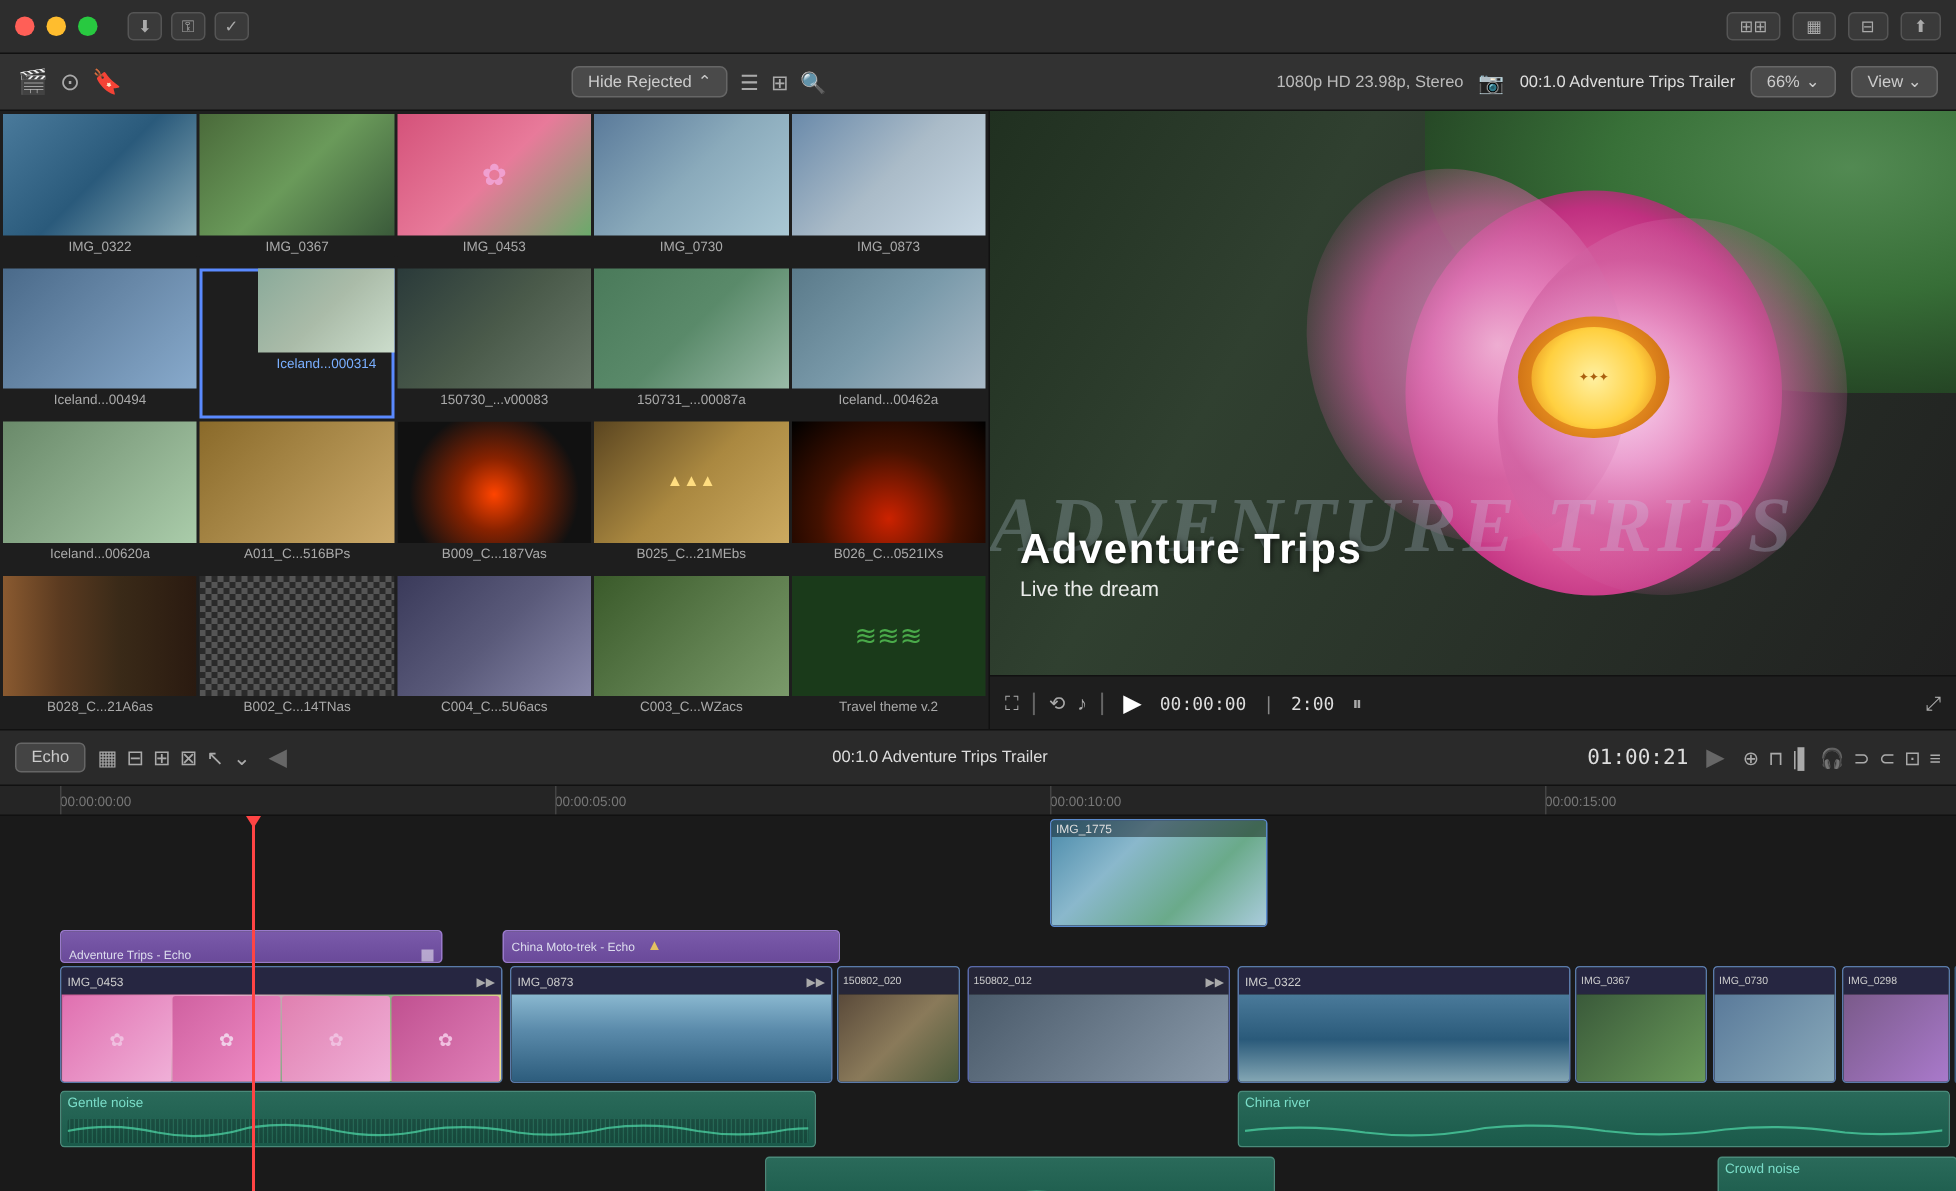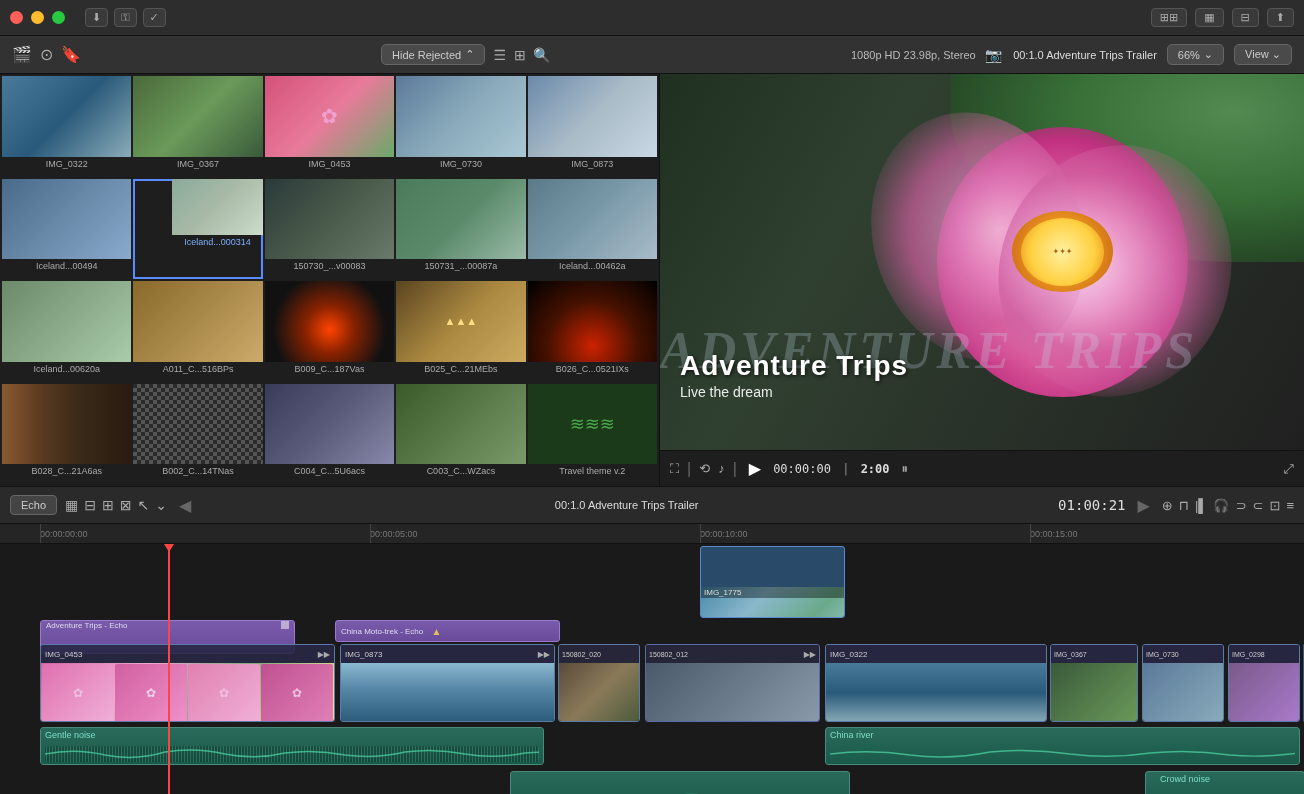--- a/index.html
+++ b/index.html
@@ -566,21 +566,21 @@
       <div class="preview-controls">
         <span class="preview-icon-btn">⛶</span>
         <span style="color:#666;">|</span>
         <span class="preview-icon-btn">⟲</span>
         <span class="preview-icon-btn">♪</span>
         <span style="color:#666;">|</span>
         <span class="play-btn">▶</span>
         <span class="timecode">
           <span>00:00:00</span>
           <span style="margin:0 4px;color:#888;">|</span>
-          <span style="font-weight:bold;">2:00</span>
+          <span style="font-weight:normal;">2:00</span>
         </span>
         <span class="preview-icon-btn" style="margin-left:4px;">⏸</span>
         <span class="preview-expand">⤢</span>
       </div>
     </div>
   </div>
 
   <div id="timeline-section">
 
     <div id="timeline-bar">
@@ -625,25 +625,25 @@
       </div>
 
       <div style="position:relative;height:calc(100% - 20px);">
 
         <div class="playhead" style="left:168px;">
           <div class="playhead-triangle"></div>
         </div>
 
         <div style="position:absolute;top:2px;left:700px;width:145px;height:72px;border-radius:3px;overflow:hidden;border:1px solid #5a8acc;background:#2a4a6a;">
           <div style="width:100%;height:100%;background:linear-gradient(135deg,#4a8aaa,#8ab8cc,#6aaa8a,#aaccdd);">
-            <div style="background:rgba(0,0,0,0.4);padding:1px 3px;font-size:8px;color:#ddd;margin-top:40px;">IMG_1775</div>
-          </div>
-        </div>
-
-        <div style="position:absolute;top:76px;left:40px;width:255px;height:34px;background:linear-gradient(to bottom,#7a5aaa,#6a4a9a);border-radius:3px;border:1px solid #9a7acc;display:flex;align-items:flex-start;padding:0 5px;">
+            <div style="background:rgba(0,0,0,0.4);padding:1px 3px;font-size:8px;color:#ddd;">IMG_1775</div>
+          </div>
+        </div>
+
+        <div style="position:absolute;top:76px;left:40px;width:255px;height:22px;background:linear-gradient(to bottom,#7a5aaa,#6a4a9a);border-radius:3px;border:1px solid #9a7acc;display:flex;align-items:flex-end;padding:0 5px;">
           <span style="font-size:8px;color:#dde;white-space:nowrap;">Adventure Trips - Echo</span>
           <div style="margin-left:auto;width:8px;height:8px;background:rgba(255,255,255,0.5);border-radius:50;"></div>
         </div>
         <div style="position:absolute;top:76px;left:335px;width:225px;height:22px;background:linear-gradient(to bottom,#7a5aaa,#6a4a9a);border-radius:3px;border:1px solid #9a7acc;display:flex;align-items:center;padding:0 5px;">
           <span style="font-size:8px;color:#dde;white-space:nowrap;">China Moto-trek - Echo</span>
           <div style="position:absolute;top:50%;left:45%;transform:translate(-50%,-50%);color:rgba(255,220,80,0.8);font-size:10px;">▲</div>
         </div>
 
         <div style="position:absolute;top:100px;left:0;right:0;height:80px;">
 
@@ -742,21 +742,21 @@
             <div style="position:absolute;bottom:2px;left:4px;right:4px;height:16px;overflow:hidden;">
               <svg width="100%" height="100%">
                 <path d="M0,8 Q20,4 40,10 Q60,14 80,7 Q100,3 120,9 Q140,13 160,6 Q180,2 200,8 Q220,13 240,7 Q260,3 280,9 Q300,12 320,7 Q335,5 340,8" stroke="rgba(80,220,170,0.7)" stroke-width="1.5" fill="none"></path>
               </svg>
             </div>
           </div>
         </div>
 
         <div style="position:absolute;top:227px;left:1145px;width:160px;height:38px;">
           <div style="width:100%;height:100%;background:linear-gradient(to bottom,#2a6a5a,#1a5a4a);border:1px solid #4a8a7a;border-radius:3px;position:relative;">
-            <div style="padding:2px 4px;font-size:9px;color:#7addc8;margin-left:10px;">Crowd noise</div>
+            <div style="padding:2px 4px;font-size:9px;color:#7addc8;">Crowd noise</div>
             <div style="position:absolute;bottom:2px;left:4px;right:4px;height:16px;overflow:hidden;">
               <svg width="100%" height="100%">
                 <path d="M0,8 Q20,4 40,10 Q60,14 80,7 Q100,3 120,9 Q140,12 155,7" stroke="rgba(80,220,170,0.7)" stroke-width="1.5" fill="none"></path>
               </svg>
             </div>
           </div>
         </div>
 
       </div>
     </div>

